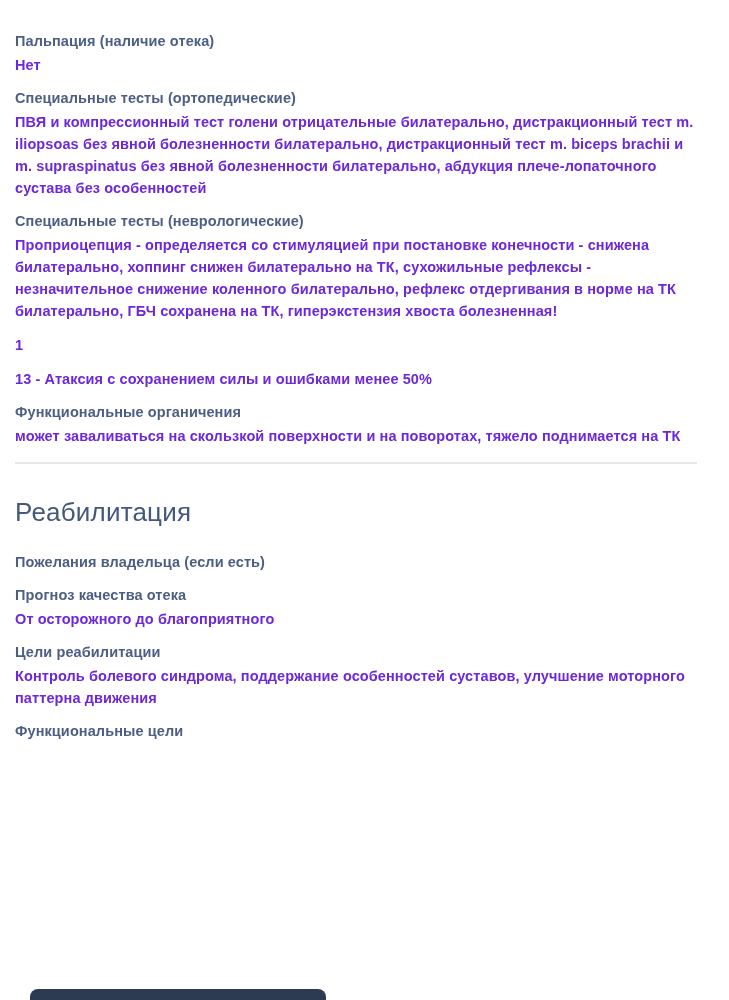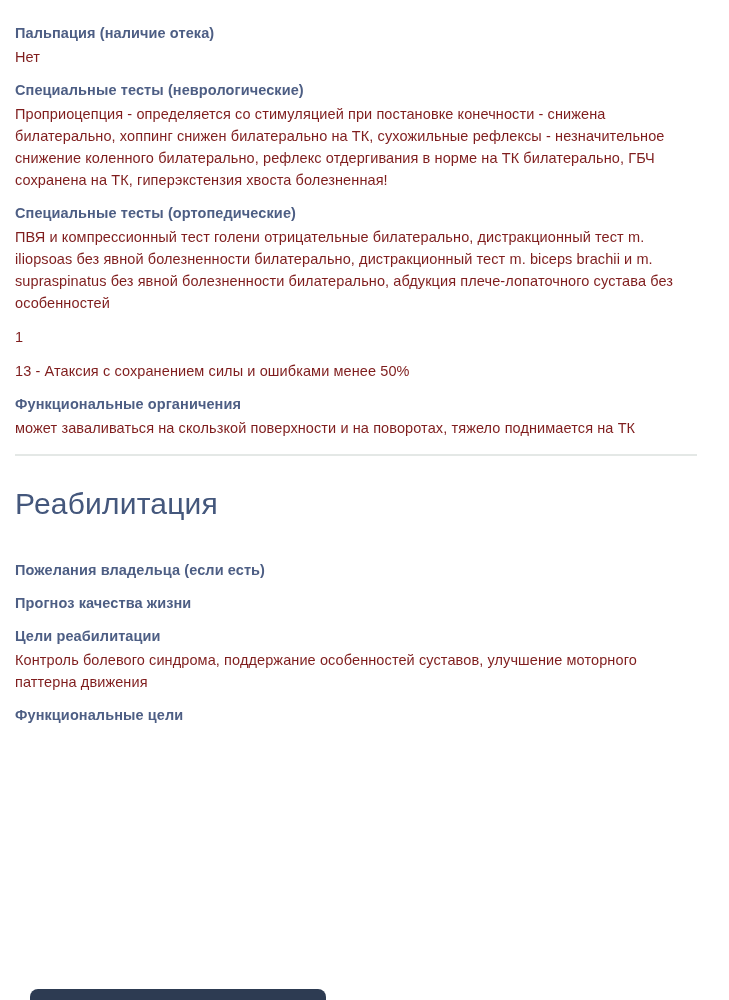--- a/index.html
+++ b/index.html
@@ -8,53 +8,53 @@
     background: #ffffff;
   }
   body {
     width: 729px;
     height: 1000px;
     position: relative;
     overflow: hidden;
     font-family: "Liberation Sans", "DejaVu Sans", sans-serif;
   }
   .page {
-    padding: 23px 30px 0 15px;
+    padding: 31px 30px 0 15px;
   }
   .field {
     margin-bottom: 12px;
   }
   .field-label {
     font-size: 14.5px;
     line-height: 21px;
     font-weight: 700;
     color: #4d5e84;
     margin-bottom: 2px;
     letter-spacing: 0.1px;
   }
   .field-value {
     font-size: 14.5px;
     line-height: 22px;
-    font-weight: 400;
-    color: #7f1d1d;
+    font-weight: 700;
+    color: #6d28d9;
     letter-spacing: 0.1px;
     max-width: 690px;
   }
   .divider {
     height: 2px;
     background: #e4e8e6;
     border: none;
     margin: 15px 2px 0 0;
   }
   .section-title {
-    font-size: 30px;
+    font-size: 26px;
     line-height: 40px;
     font-weight: 400;
     color: #44577c;
-    margin: 28px 0 36px 0;
+    margin: 28px 0 20px 0;
     letter-spacing: 0.2px;
   }
   .bottom-button-partial {
     position: absolute;
     left: 30px;
     bottom: -2px;
     width: 296px;
     height: 13px;
     border-radius: 8px 8px 0 0;
     border: none;
@@ -67,27 +67,27 @@
 
 <div class="page">
 
   <div class="field">
     <div class="field-label">Пальпация (наличие отека)</div>
     <div class="field-value">Нет</div>
   </div>
 
 
   <div class="field">
-    <div class="field-label">Специальные тесты (неврологические)</div>
-    <div class="field-value">Проприоцепция - определяется со стимуляцией при постановке конечности - снижена билатерально, хоппинг снижен билатерально на ТК, сухожильные рефлексы - незначительное снижение коленного билатерально, рефлекс отдергивания в норме на ТК билатерально, ГБЧ сохранена на ТК, гиперэкстензия хвоста болезненная!</div>
+    <div class="field-label">Специальные тесты (ортопедические)</div>
+    <div class="field-value">ПВЯ и компрессионный тест голени отрицательные билатерально, дистракционный тест m. iliopsoas без явной болезненности билатерально, дистракционный тест m. biceps brachii и m. supraspinatus без явной болезненности билатерально, абдукция плече-лопаточного сустава без особенностей</div>
   </div>
 
   <div class="field">
-    <div class="field-label">Специальные тесты (ортопедические)</div>
-    <div class="field-value">ПВЯ и компрессионный тест голени отрицательные билатерально, дистракционный тест m. iliopsoas без явной болезненности билатерально, дистракционный тест m. biceps brachii и m. supraspinatus без явной болезненности билатерально, абдукция плече-лопаточного сустава без особенностей</div>
+    <div class="field-label">Специальные тесты (неврологические)</div>
+    <div class="field-value">Проприоцепция - определяется со стимуляцией при постановке конечности - снижена билатерально, хоппинг снижен билатерально на ТК, сухожильные рефлексы - незначительное снижение коленного билатерально, рефлекс отдергивания в норме на ТК билатерально, ГБЧ сохранена на ТК, гиперэкстензия хвоста болезненная!</div>
   </div>
 
   <div class="field">
     <div class="field-value">1</div>
   </div>
 
   <div class="field">
     <div class="field-value">13 - Атаксия с сохранением силы и ошибками менее 50%</div>
   </div>
 
@@ -98,21 +98,22 @@
 
   <hr class="divider">
 
   <h1 class="section-title">Реабилитация</h1>
 
   <div class="field">
     <div class="field-label">Пожелания владельца (если есть)</div>
   </div>
 
   <div class="field">
-    <div class="field-label">Прогноз качества жизни</div>
+    <div class="field-label">Прогноз качества отека</div>
+    <div class="field-value">От осторожного до благоприятного</div>
   </div>
 
   <div class="field">
     <div class="field-label">Цели реабилитации</div>
     <div class="field-value">Контроль болевого синдрома, поддержание особенностей суставов, улучшение моторного паттерна движения</div>
   </div>
 
   <div class="field">
     <div class="field-label">Функциональные цели</div>
   </div>

